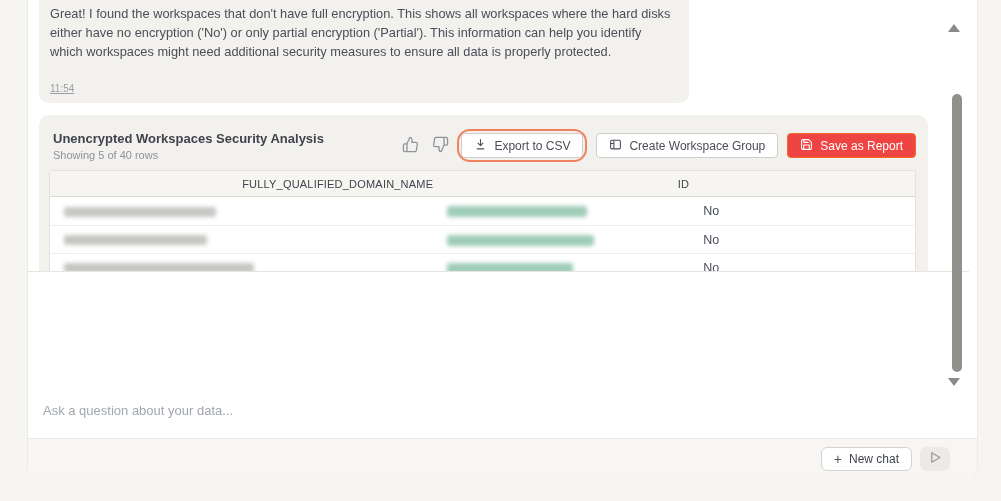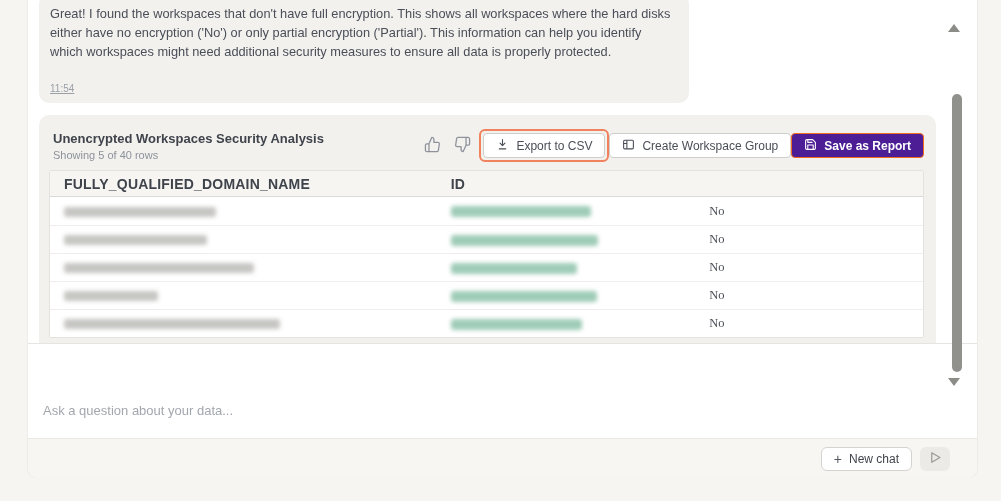--- a/index.html
+++ b/index.html
@@ -13,21 +13,21 @@
   .panel {
     position: absolute;
     left: 27px; top: 0; width: 951px; height: 478px;
     background: #ffffff;
     border: 1px solid #edebe8;
     border-top: none;
     border-radius: 0 0 10px 10px;
   }
   .scroll-area {
     position: absolute;
-    left: 0; top: 0; right: 0; height: 344px;
+    left: 0; top: 0; right: 8px; height: 272px;
     overflow: hidden;
     border-bottom: 1px solid #e7e5e2;
   }
   
   .bubble {
     margin: -6px 0 0 11px;
     width: 650px;
     background: #f2f1ee;
     border-radius: 10px;
     padding: 10px 15px 9px 11px;
@@ -58,68 +58,68 @@
   }
   .card-title { font-size: 13px; font-weight: bold; color: #3f434b; text-align: right; }
   .card-subtitle { font-size: 11px; color: #8d929b; margin-top: 3px; }
   .card-actions { display: flex; align-items: center; }
   .icon-btn {
     background: transparent; border: none; cursor: pointer;
     color: #8d929b; display: flex; align-items: center; margin-left: 13px;
   }
   .highlight-box {
     border: 2px solid #f0825e;
-    border-radius: 6px;
+    border-radius: 13px;
     padding: 2px;
     margin-left: 8px;
   }
   .btn {
     display: inline-flex; align-items: center; gap: 7px;
     background: #ffffff;
     border: 1px solid #cfcecb;
     border-radius: 4px;
     padding: 4px 12px;
     font-family: inherit;
     font-size: 12px;
     color: #4a4e57;
     cursor: pointer;
     white-space: nowrap;
     height: 25px;
   }
-  .btn-gap { }
+  .btn-gap { margin-left: 9px; }
   .btn-primary {
-    background: #4c1d95;
+    background: #ef4444;
     border: 1px solid #f16c21;
     color: #ffffff;
-    font-weight: bold;
+    font-weight: normal;
   }
   
   .table {
     background: #ffffff;
     border: 1px solid #e3e2df;
     border-radius: 2px;
   }
   .thead, .trow {
     display: grid;
     grid-template-columns: 44.3% 29.6% 26.1%;
     align-items: center;
   }
   .thead {
     background: #f6f5f2;
     height: 26px;
     border-bottom: 1px solid #dbdad7;
   }
   .th {
-    font-size: 14px; font-weight: bold; color: #3f434b;
+    font-size: 11px; font-weight: normal; color: #3f434b;
     padding-left: 14px; letter-spacing: 0.2px;
-    white-space: nowrap; overflow: hidden;
+    white-space: nowrap; overflow: hidden; text-align: right;
   }
   .trow { height: 28px; background: #ffffff; }
   .trow + .trow { border-top: 1px solid #efeeec; }
-  .td { padding-left: 14px; font-size: 12.5px; color: #4a4e57; font-family: Liberation Serif, serif; }
+  .td { padding-left: 14px; font-size: 12.5px; color: #4a4e57; }
   .redact {
     display: inline-block;
     height: 10px;
     border-radius: 3px;
     filter: blur(2.2px);
     vertical-align: middle;
   }
   .redact-gray  { background: #a8a7a3; opacity: 0.65; }
   .redact-green { background: #8ec3ab; opacity: 0.85; height: 11px; }
   .show-results-btn {

